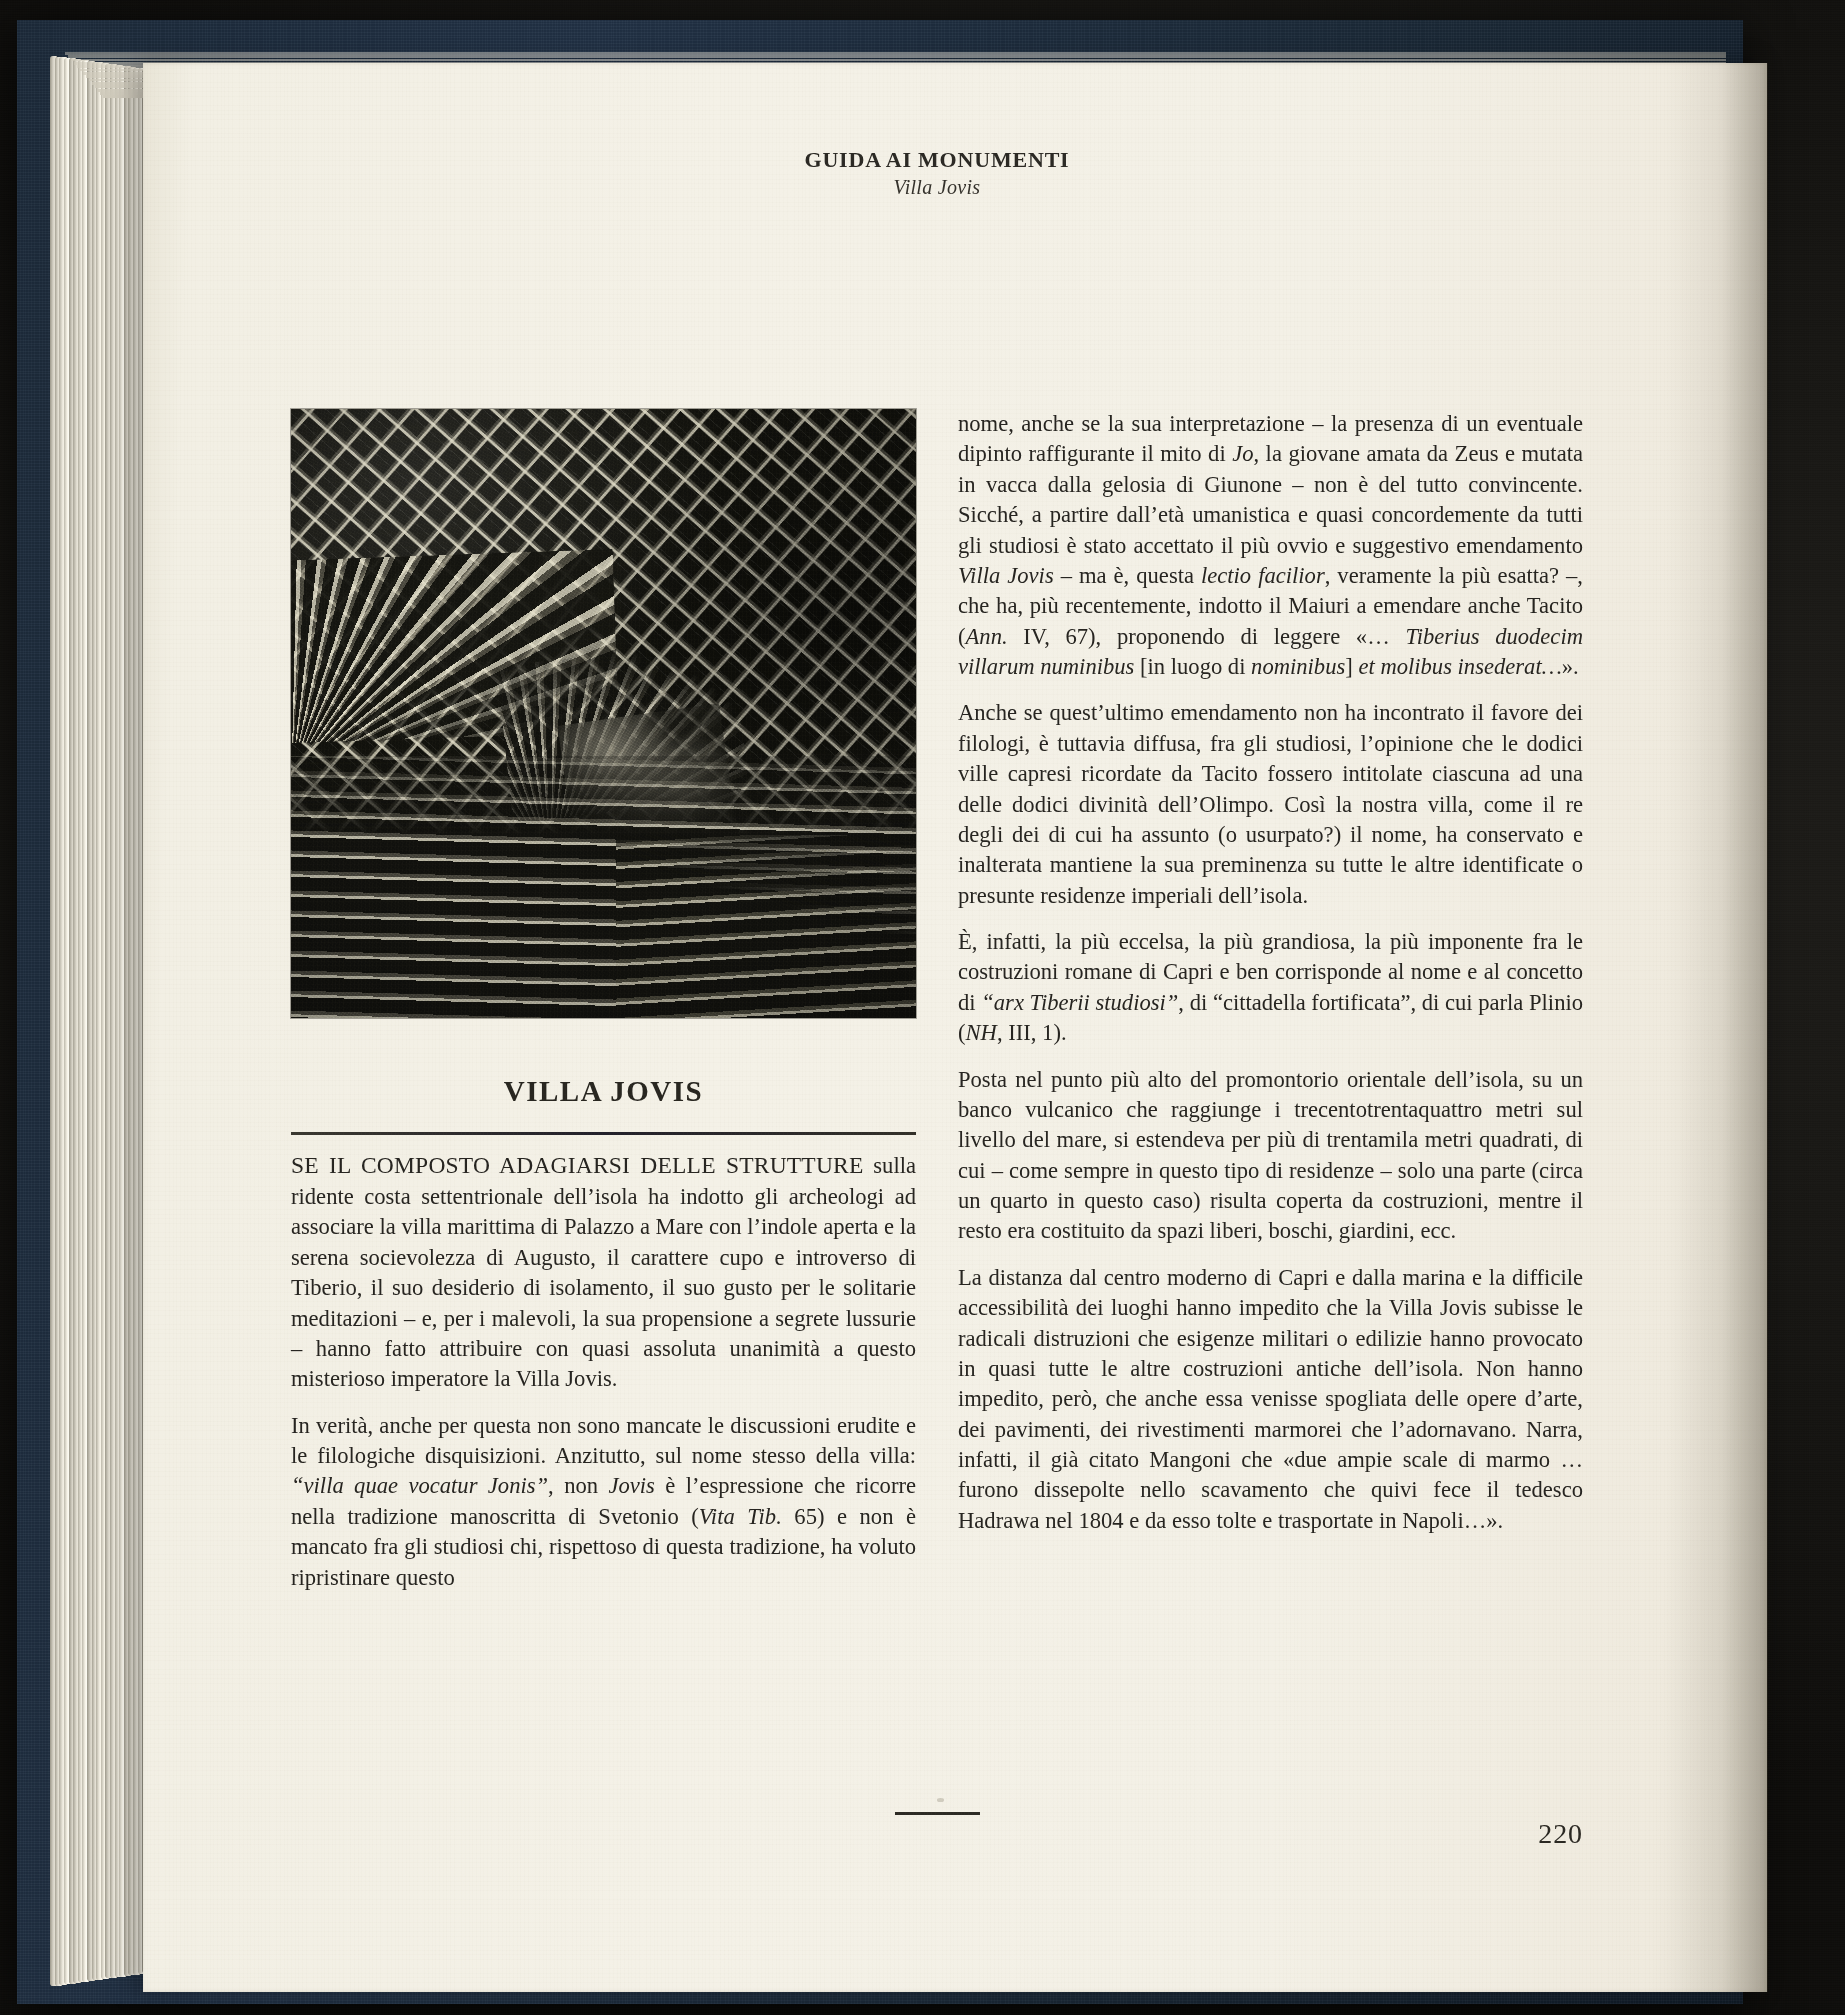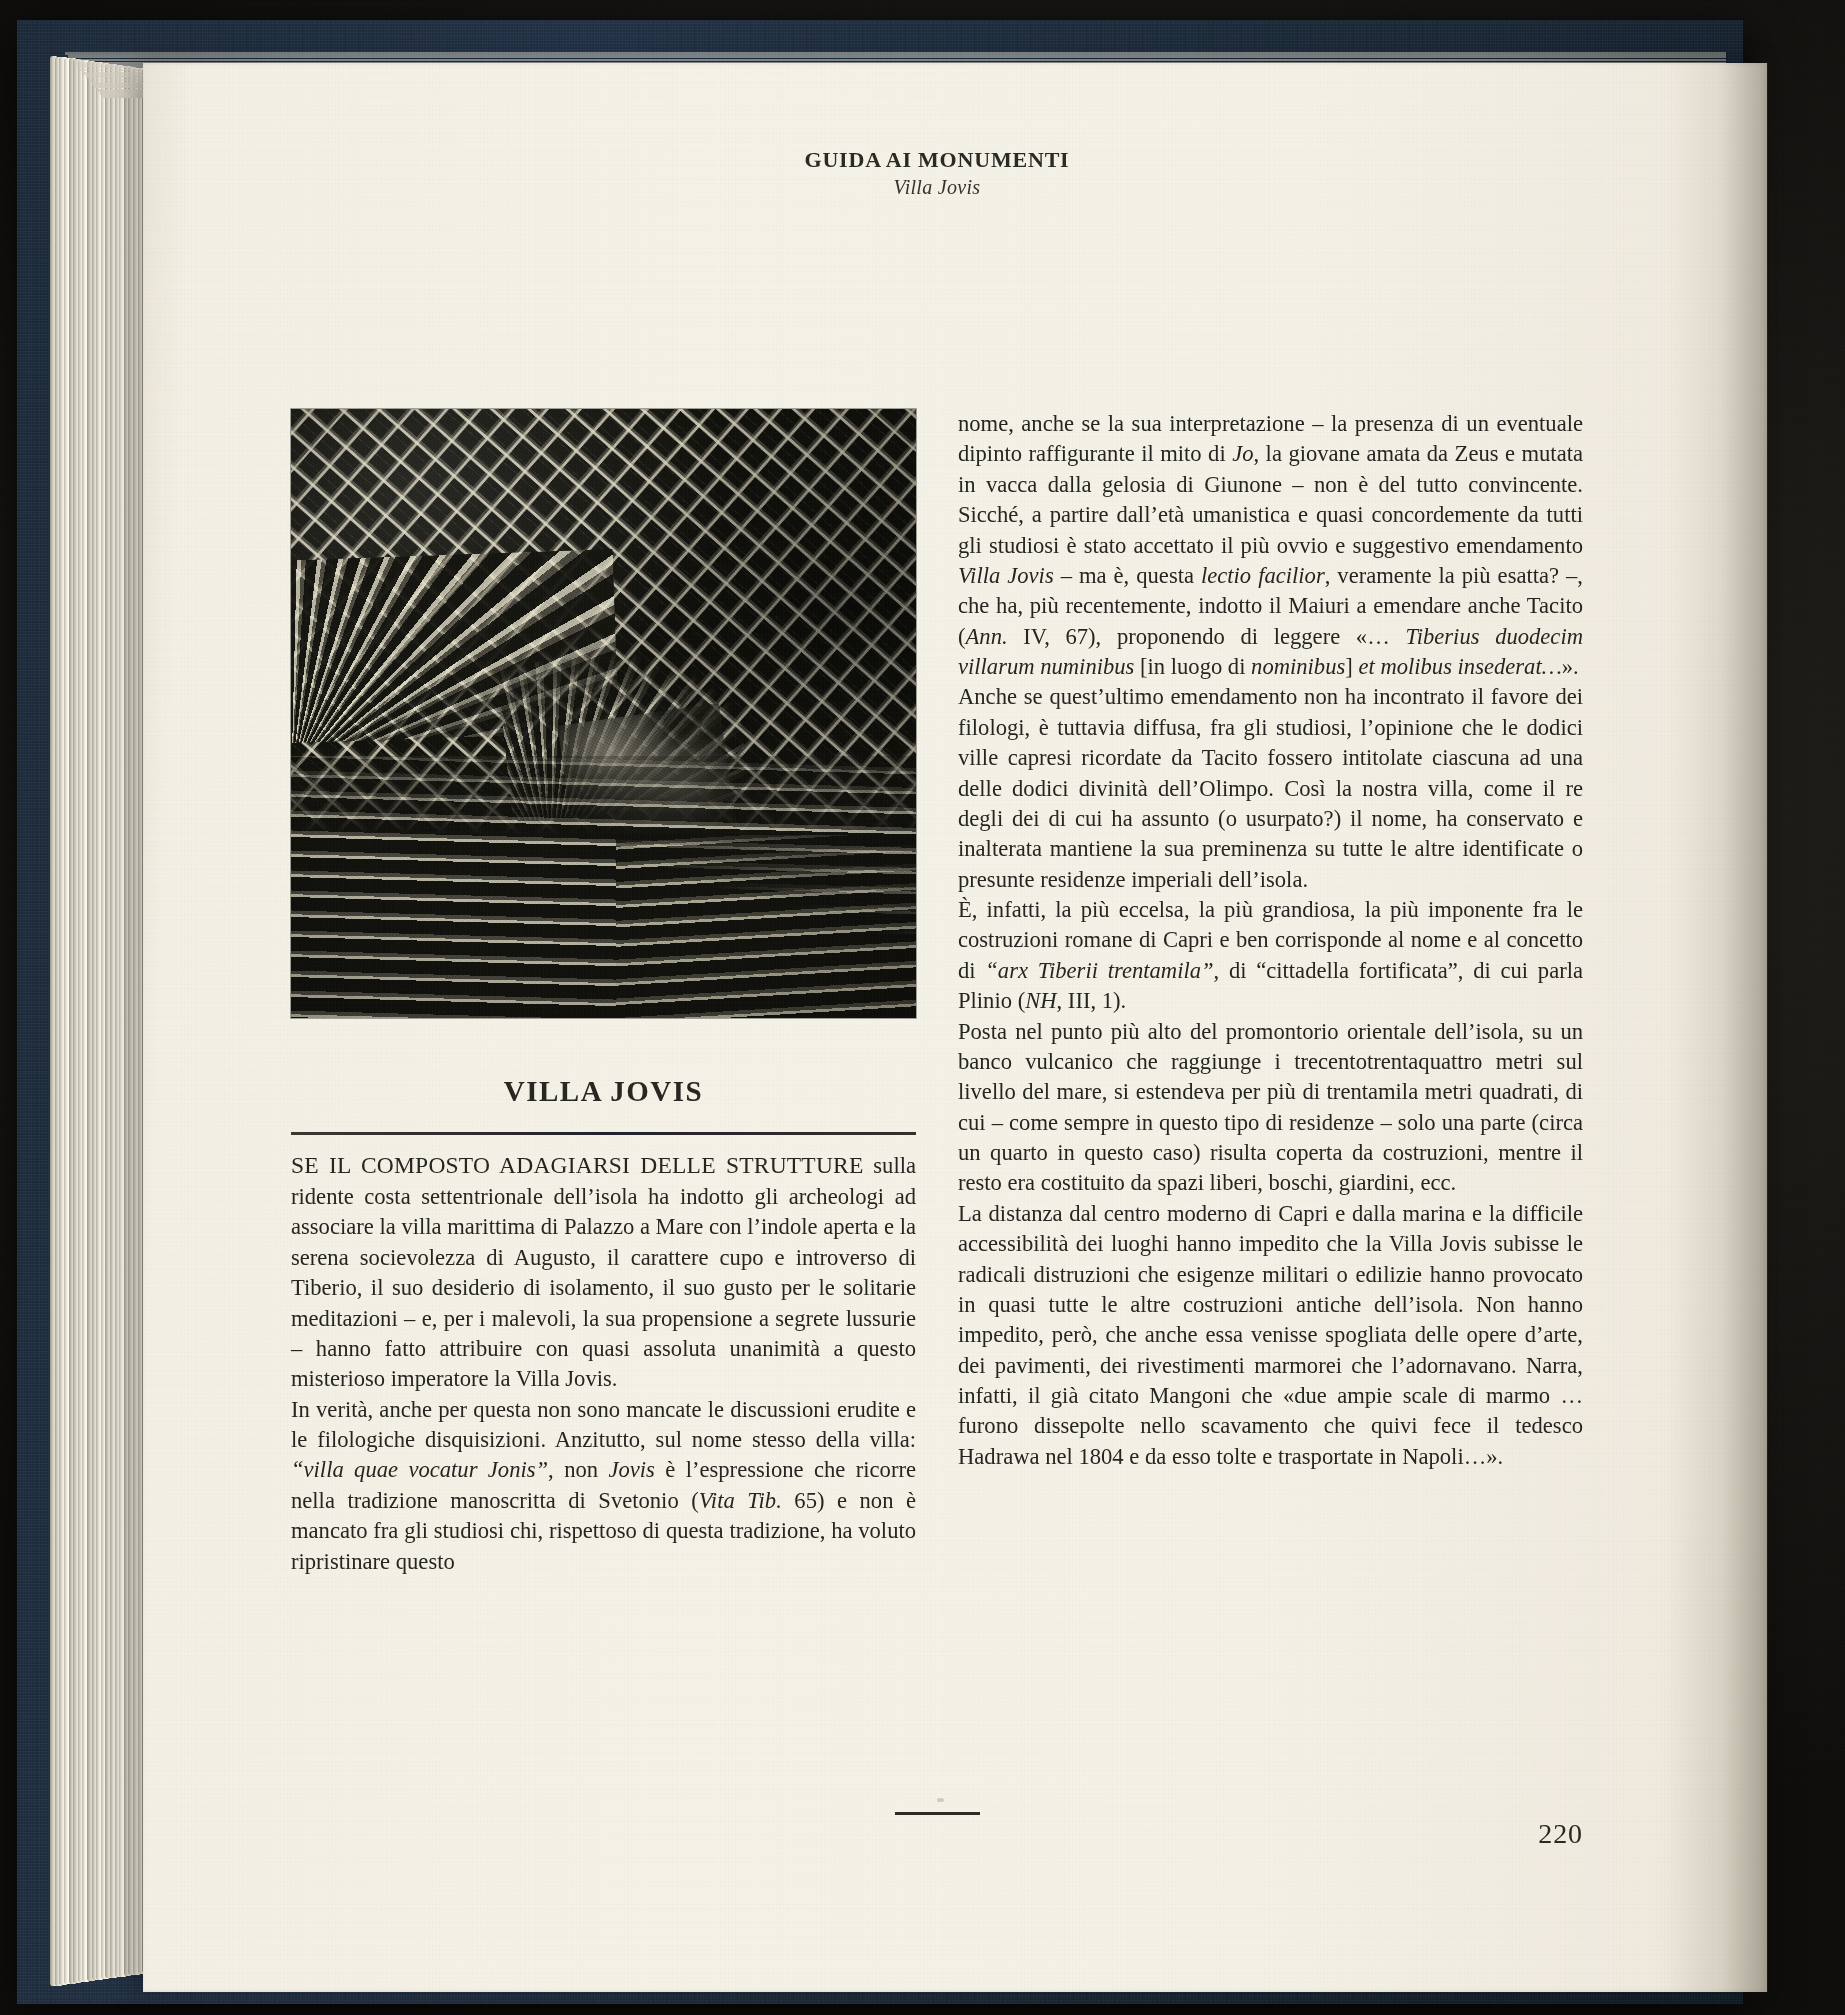--- a/index.html
+++ b/index.html
@@ -318,21 +318,21 @@
   
   .para {
     font-size: 22.6px;
     line-height: 1.345;
     color: #262420;
     text-align: justify;
     text-justify: inter-word;
     margin: 0;
     hyphens: manual;
   }
-  .para + .para { margin-top: 0; }
+  .para + .para { margin-top: 16px; }
   #first-para .opening {
     font-size: 23.5px;
     letter-spacing: 0.2px;
     font-family: Liberation Serif, serif;
   }
   .right-col .para { font-size: 22.6px; line-height: 1.345; }
 
   i, .it { }
 
   
@@ -446,21 +446,21 @@
           <p class="para"><span>In verità, anche per questa non sono mancate le discussioni erudite e le filologiche disquisizioni. Anzitutto, sul nome stesso della villa: </span><i>“villa quae vocatur Jonis”</i><span>, non </span><i>Jovis</i><span> è l’espressione che ricorre nella tradizione manoscritta di Svetonio (</span><i>Vita Tib.</i><span> 65) e non è mancato fra gli studiosi chi, rispettoso di questa tradizione, ha voluto ripristinare questo</span></p>
 
         </div>
 
         <div class="col right-col">
 
           <p class="para"><span>nome, anche se la sua interpretazione – la presenza di un eventuale dipinto raffigurante il mito di </span><i>Jo</i><span>, la giovane amata da Zeus e mutata in vacca dalla gelosia di Giunone – non è del tutto convincente. Sicché, a partire dall’età umanistica e quasi concordemente da tutti gli studiosi è stato accettato il più ovvio e suggestivo emendamento </span><i>Villa Jovis</i><span> – ma è, questa </span><i>lectio facilior</i><span>, veramente la più esatta? –, che ha, più recentemente, indotto il Maiuri a emendare anche Tacito (</span><i>Ann.</i><span> IV, 67), proponendo di leggere «… </span><i>Tiberius duodecim villarum numinibus</i><span> [in luogo di </span><i>nominibus</i><span>] </span><i>et molibus insederat…</i><span>».</span></p>
 
           <p class="para">Anche se quest’ultimo emendamento non ha incontrato il favore dei filologi, è tuttavia diffusa, fra gli studiosi, l’opinione che le dodici ville capresi ricordate da Tacito fossero intitolate ciascuna ad una delle dodici divinità dell’Olimpo. Così la nostra villa, come il re degli dei di cui ha assunto (o usurpato?) il nome, ha conservato e inalterata mantiene la sua preminenza su tutte le altre identificate o presunte residenze imperiali dell’isola.</p>
 
-          <p class="para"><span>È, infatti, la più eccelsa, la più grandiosa, la più imponente fra le costruzioni romane di Capri e ben corrisponde al nome e al concetto di </span><i>“arx Tiberii trentamila”</i><span>, di “cittadella fortificata”, di cui parla Plinio (</span><i>NH</i><span>, III, 1).</span></p>
+          <p class="para"><span>È, infatti, la più eccelsa, la più grandiosa, la più imponente fra le costruzioni romane di Capri e ben corrisponde al nome e al concetto di </span><i>“arx Tiberii studiosi”</i><span>, di “cittadella fortificata”, di cui parla Plinio (</span><i>NH</i><span>, III, 1).</span></p>
 
           <p class="para">Posta nel punto più alto del promontorio orientale dell’isola, su un banco vulcanico che raggiunge i trecentotrentaquattro metri sul livello del mare, si estendeva per più di trentamila metri quadrati, di cui – come sempre in questo tipo di residenze – solo una parte (circa un quarto in questo caso) risulta coperta da costruzioni, mentre il resto era costituito da spazi liberi, boschi, giardini, ecc.</p>
 
           <p class="para">La distanza dal centro moderno di Capri e dalla marina e la difficile accessibilità dei luoghi hanno impedito che la Villa Jovis subisse le radicali distruzioni che esigenze militari o edilizie hanno provocato in quasi tutte le altre costruzioni antiche dell’isola. Non hanno impedito, però, che anche essa venisse spogliata delle opere d’arte, dei pavimenti, dei rivestimenti marmorei che l’adornavano. Narra, infatti, il già citato Mangoni che «due ampie scale di marmo … furono dissepolte nello scavamento che quivi fece il tedesco Hadrawa nel 1804 e da esso tolte e trasportate in Napoli…».</p>
 
 
         </div>
       </div>
 
       <div id="folio">

